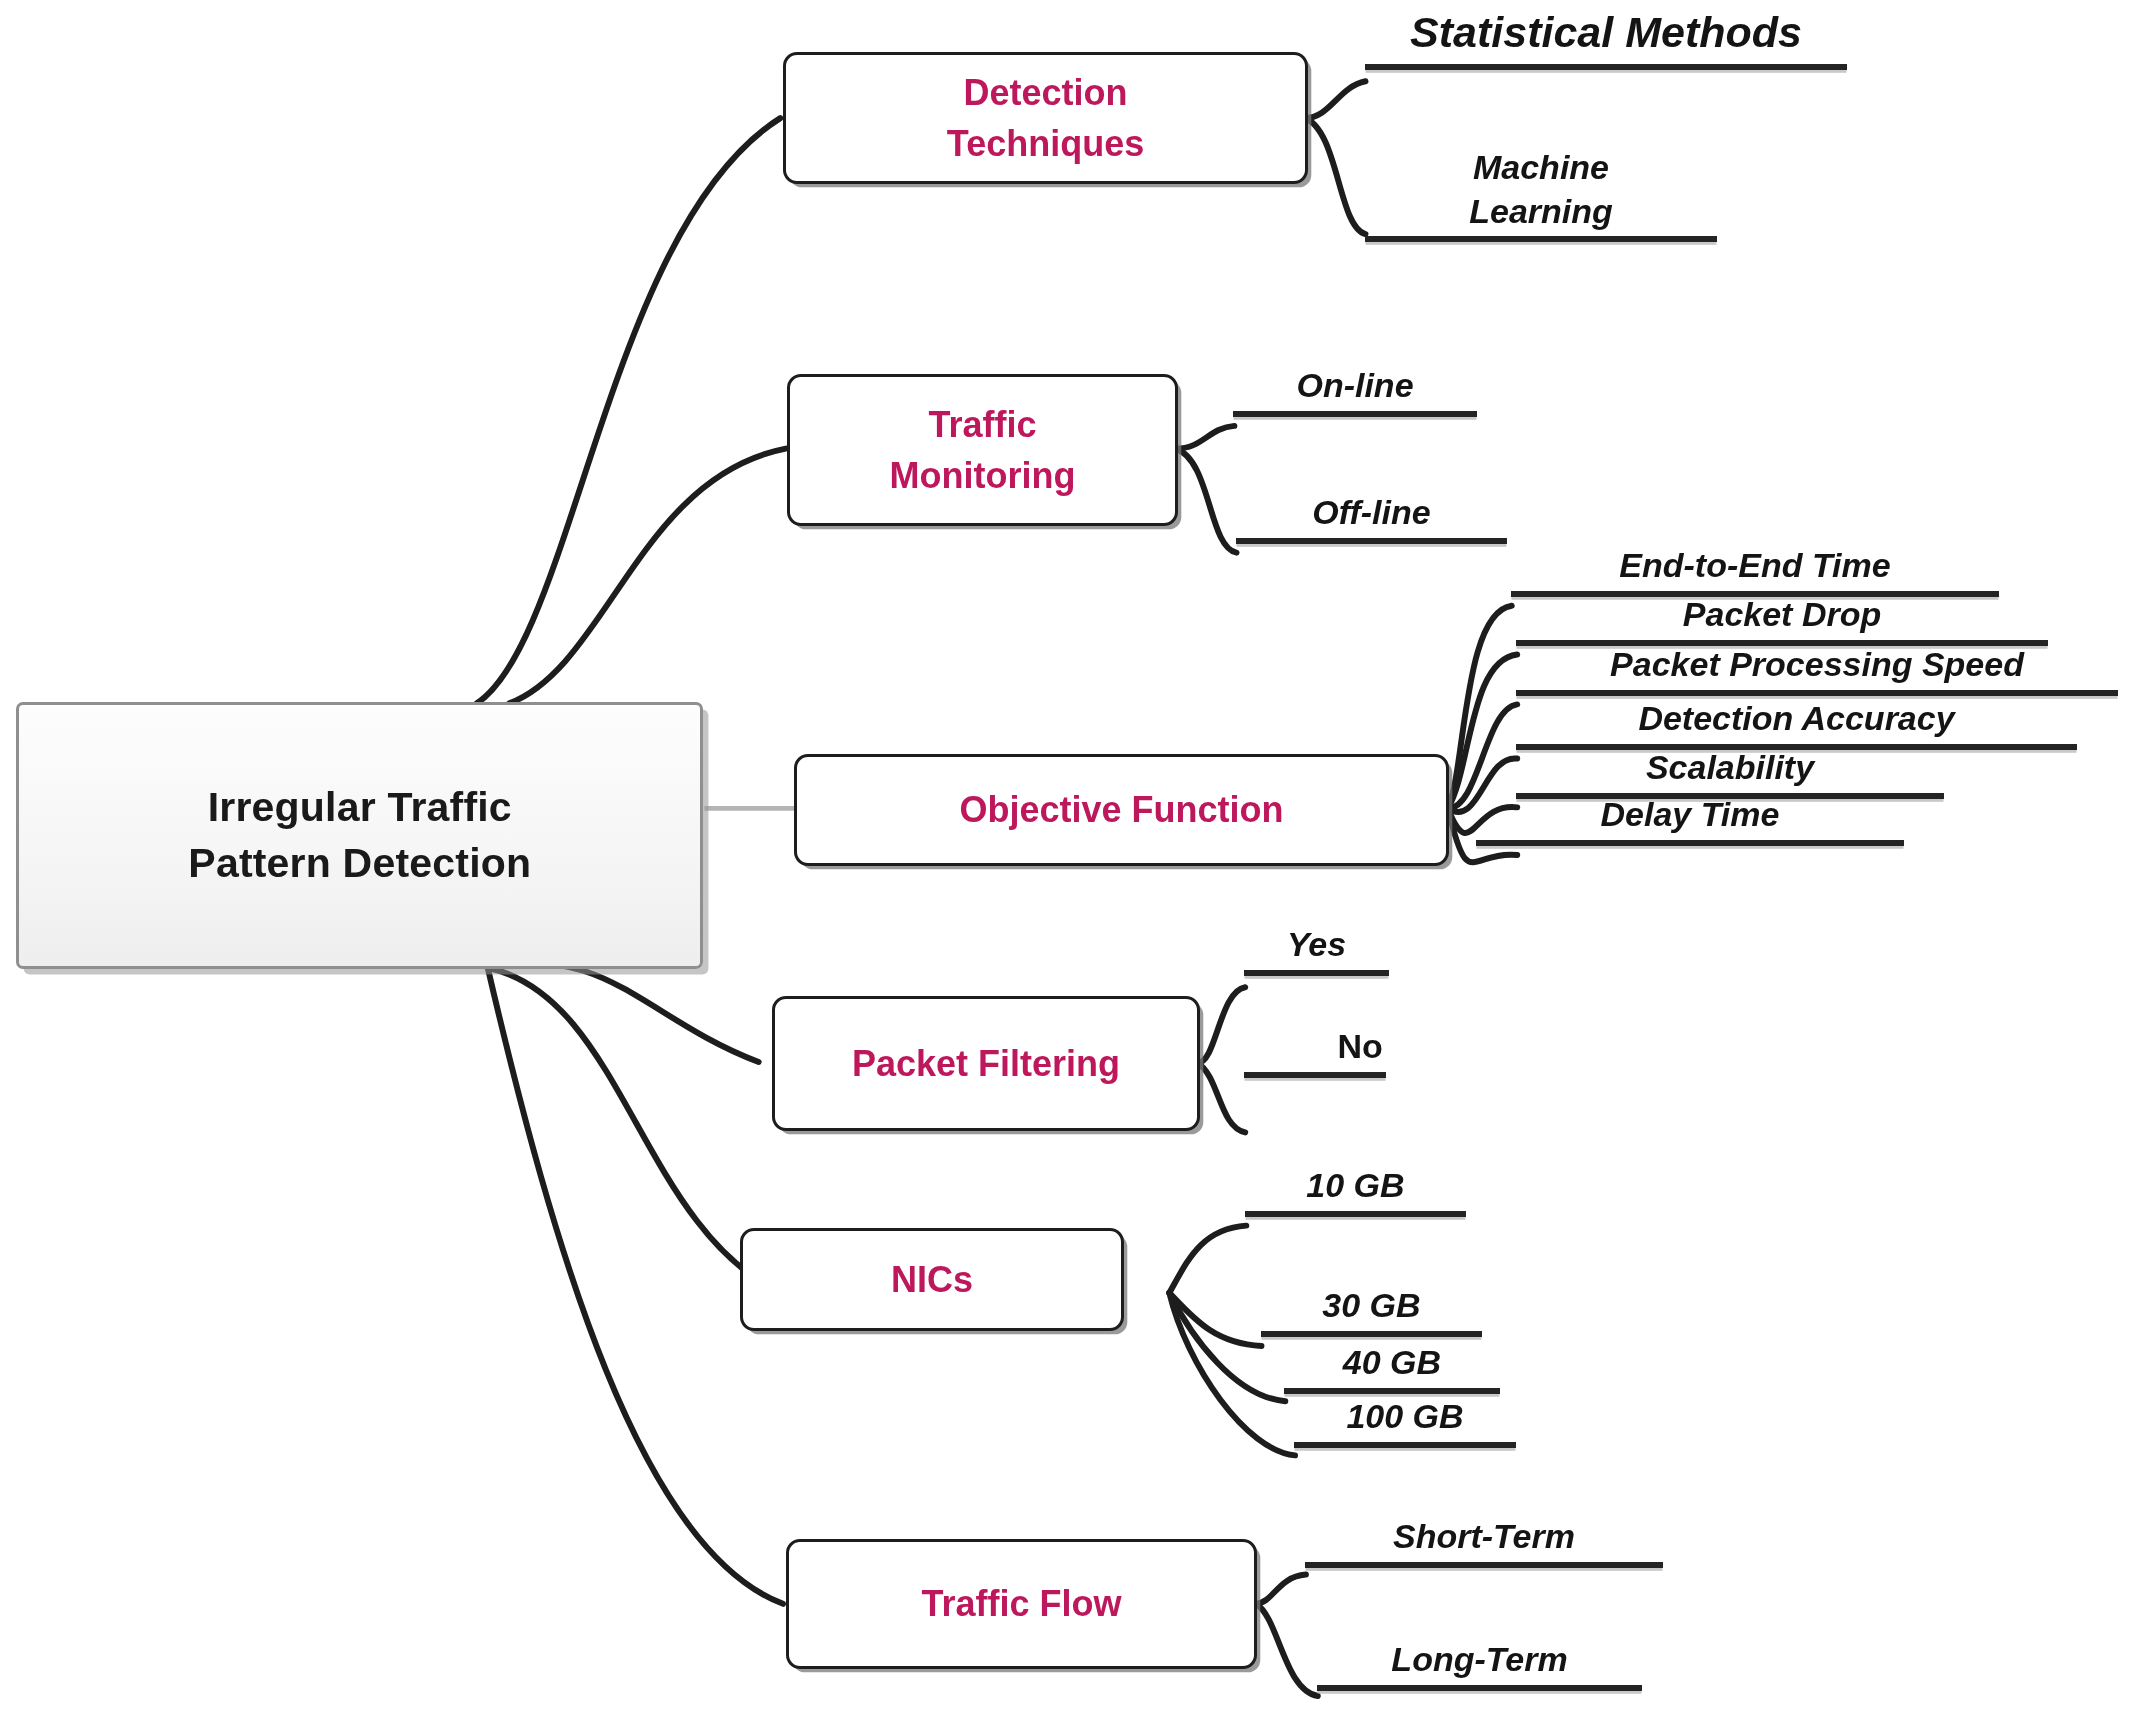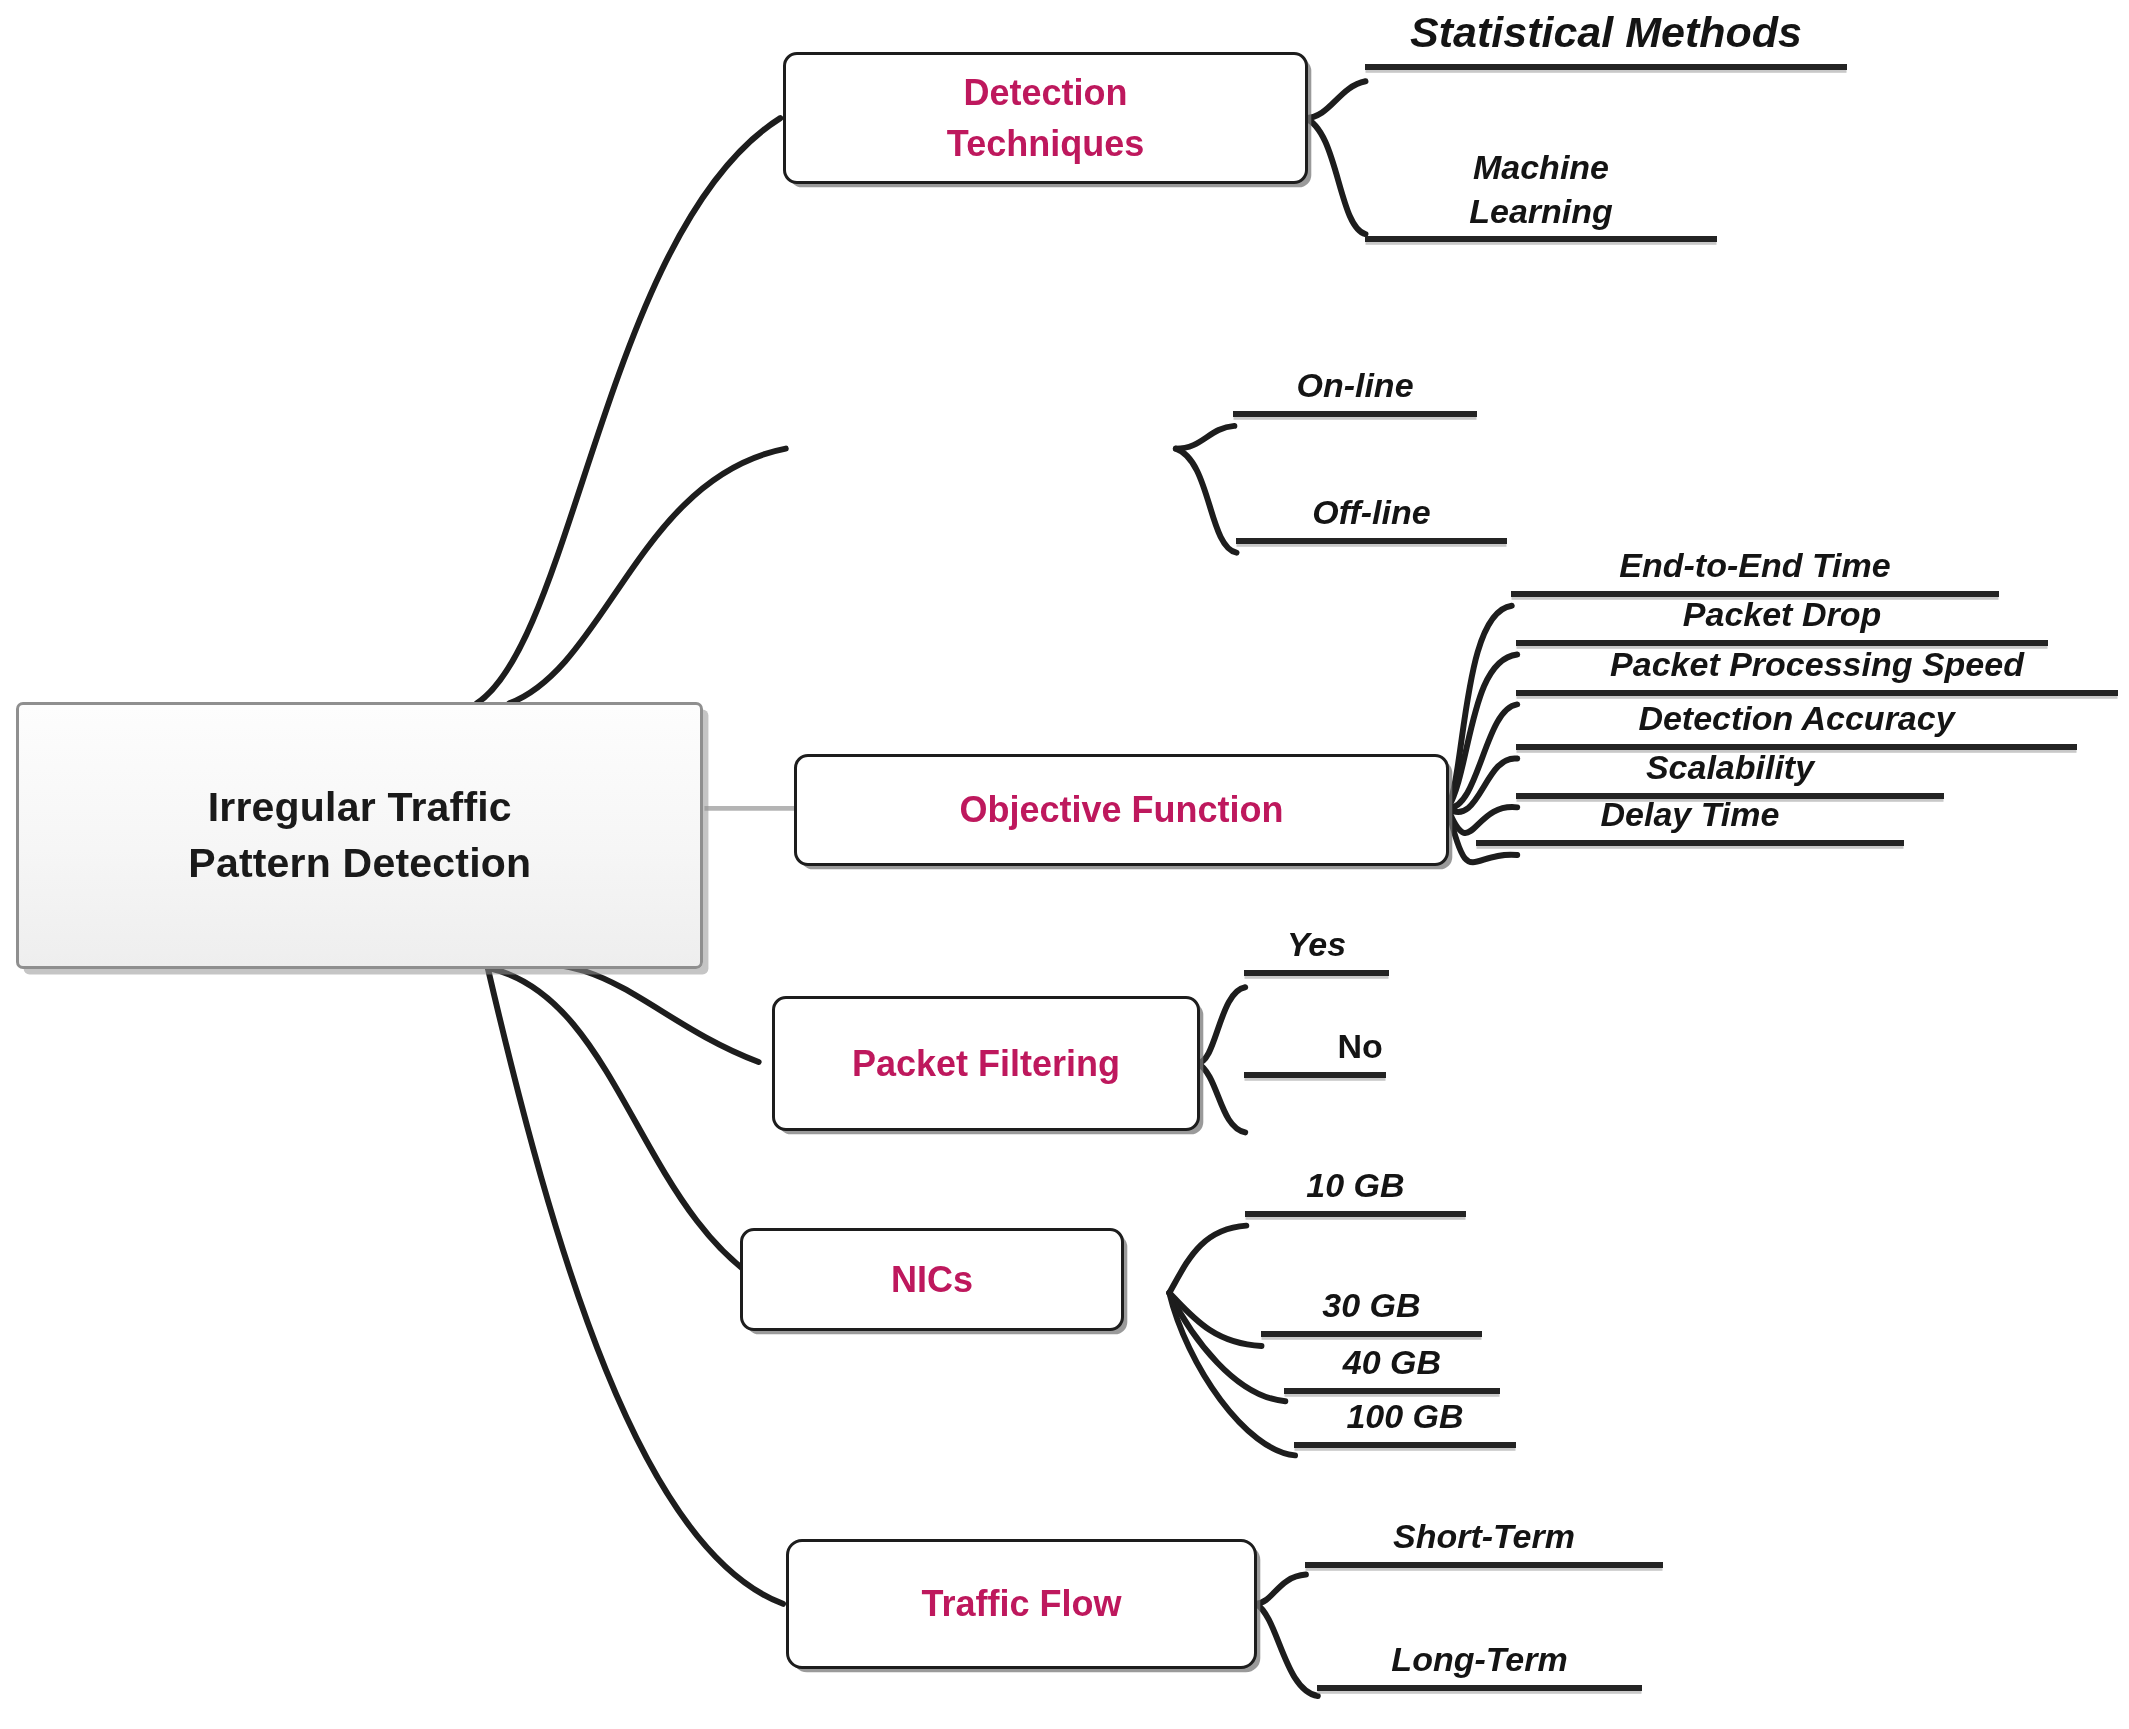--- a/index.html
+++ b/index.html
@@ -138,34 +138,38 @@
   <div class="root-node" style="left:16.3px;top:702px;width:687px;height:267px;border-radius:7px;">
     <span class="root-text">Irregular Traffic
 Pattern Detection</span>
   </div>
 
   <div class="branch-box" style="left:783px;top:52px;width:525px;height:132px;">
     <span class="branch-text">Detection
 Techniques</span>
   </div>
 
+  <div class="branch-box" style="left:787px;top:374px;width:391px;height:152px;">
+    <span class="branch-text">Traffic
+Monitoring</span>
+  </div>
 
   <div class="branch-box" style="left:794px;top:754px;width:655px;height:112px;">
     <span class="branch-text">Objective Function</span>
   </div>
 
   <div class="branch-box" style="left:772px;top:996px;width:428px;height:135px;">
     <span class="branch-text">Packet Filtering</span>
   </div>
 
   <div class="branch-box" style="left:740px;top:1228px;width:384px;height:103px;">
     <span class="branch-text">NICs</span>
   </div>
 
-  <div class="branch-box" style="left:786px;top:1539px;width:471px;height:130px;border-radius:16px;">
+  <div class="branch-box" style="left:786px;top:1539px;width:471px;height:130px;">
     <span class="branch-text">Traffic Flow</span>
   </div>
 
   <div class="leaf big ta-c" style="left:1365px;top:5.4px;width:482px;">
     <span class="leaf-text">Statistical Methods</span>
     <span class="leaf-rule"></span>
   </div>
 
   <div class="leaf ta-c" style="left:1365px;top:146px;width:352px;">
     <span class="leaf-text">Machine

